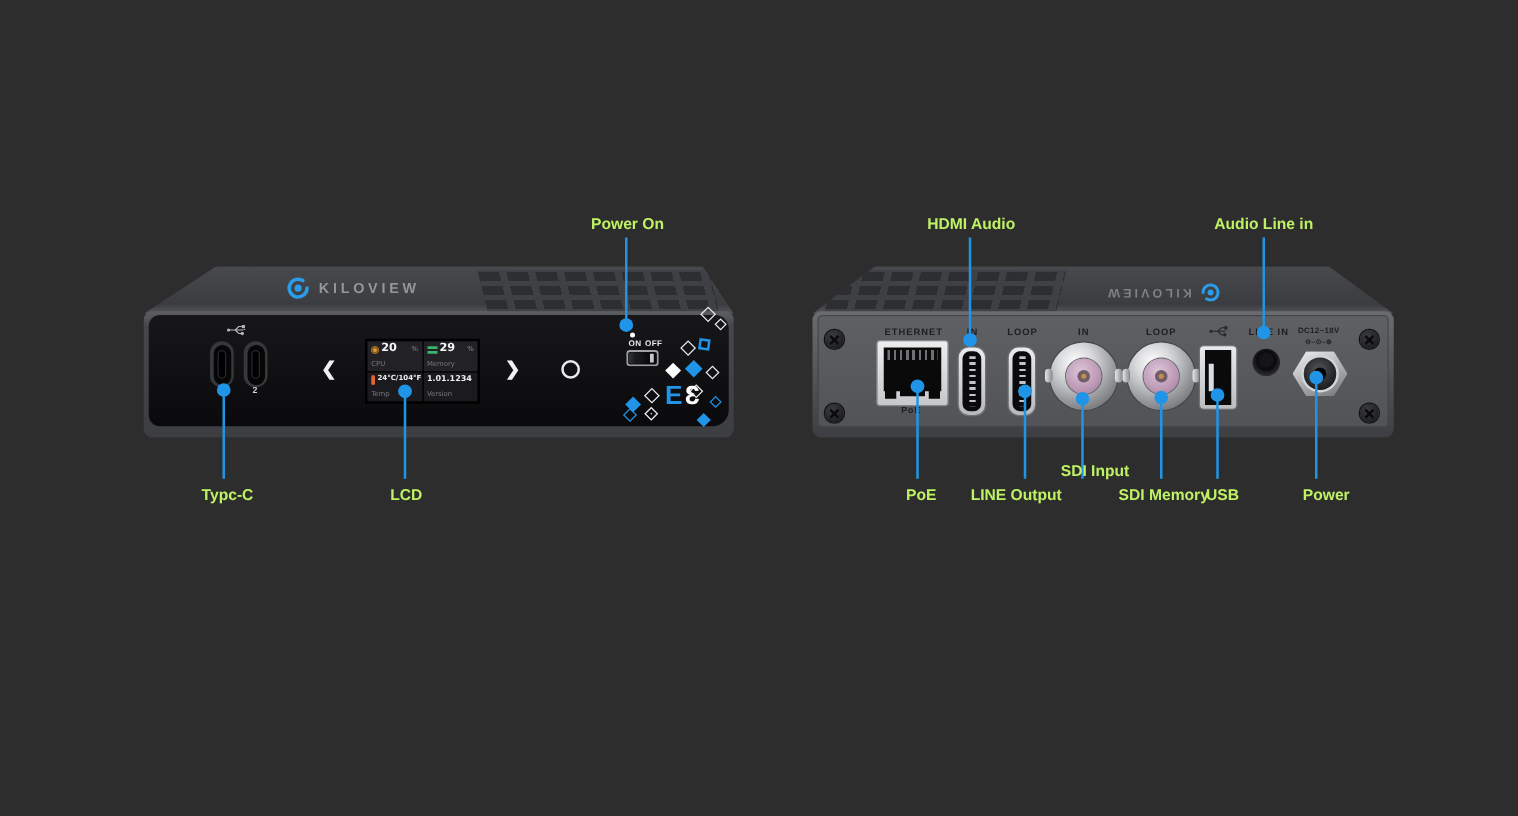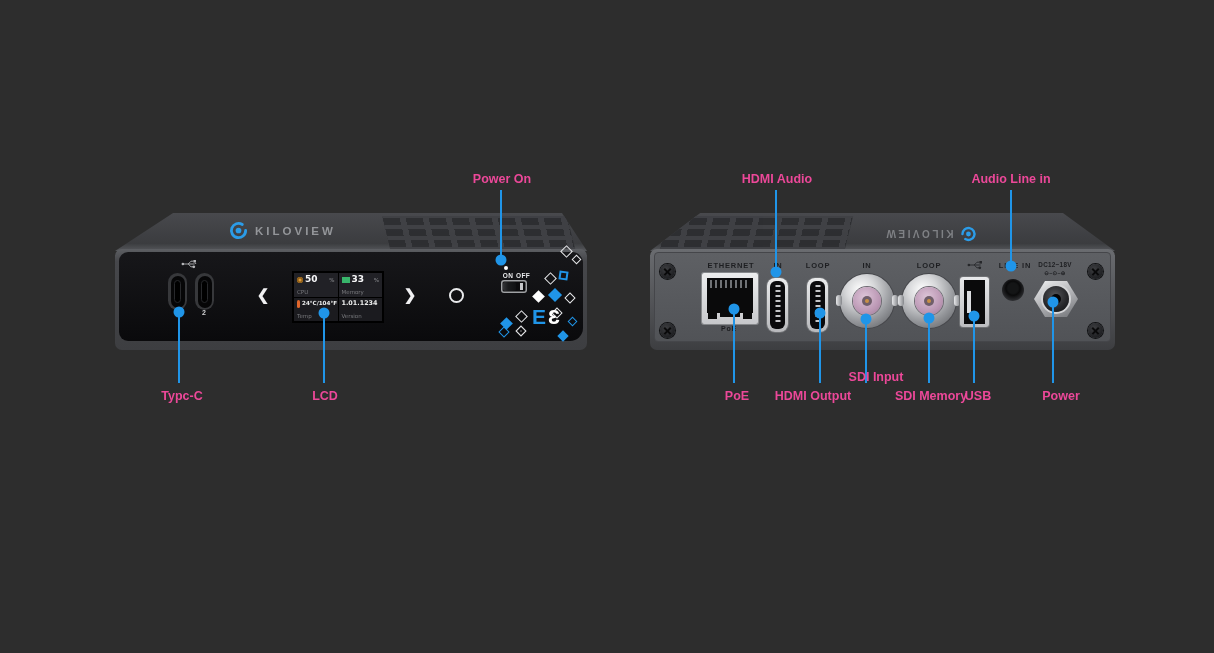--- a/index.html
+++ b/index.html
@@ -120,21 +120,21 @@
         background:radial-gradient(circle at 50% 42%,#141516 0 30%,#0a0a0b 42%,#2f3033 75%,#4b4d50 100%);}
 
   .dchex{position:absolute;left:379px;top:28px;width:44px;height:36px;
          clip-path:polygon(25% 0,75% 0,100% 50%,75% 100%,25% 100%,0 50%);
          background:linear-gradient(155deg,#f2f3f4,#b8b9bc 45%,#707276);}
   .dc-barrel{position:absolute;left:9px;top:5px;width:26px;height:26px;border-radius:50%;
              background:radial-gradient(circle at 45% 38%,#55565a,#26272a 58%,#0e0f11);box-shadow:0 0 0 2px #d4d5d7;}
   .dc-hole{position:absolute;left:8px;top:8px;width:10px;height:10px;border-radius:50%;background:#050506;}
 
   
-  .co-label{position:absolute;transform:translateX(-50%);color:#ec4899;font-size:12.5px;font-weight:600;white-space:nowrap;}
+  .co-label{position:absolute;transform:translateX(-50%);color:#bef264;font-size:12.5px;font-weight:600;white-space:nowrap;}
   .co-line{position:absolute;width:2px;background:#2095e8;}
   .co-dot{position:absolute;width:11px;height:11px;border-radius:50%;background:#2095e8;transform:translate(-50%,-50%);}
 </style>
 </head>
 <body>
 
 <div id="canvas">
 
   <div class="topface front-top">
     <div class="vents vents-front"></div>
@@ -170,29 +170,29 @@
       <span class="tc-num" style="left:85px;top:57px;">2</span>
 
       <span class="chev" style="left:144px;top:43px;">❮</span>
       <span class="chev" style="left:291px;top:43px;">❯</span>
       <div class="circle-btn" style="left:330px;top:36px;"></div>
 
       <div class="lcd">
         <div class="lcd-cell">
           <div class="lcdrow">
             <span class="ic-cpu"></span>
-            <span class="lcd-val">50</span>
+            <span class="lcd-val">20</span>
             <i class="lcd-unit">%</i>
           </div>
           <div class="lcd-lbl">CPU</div>
         </div>
         <div class="lcd-cell">
           <div class="lcdrow">
             <span class="ic-mem"></span>
-            <span class="lcd-val">33</span>
+            <span class="lcd-val">29</span>
             <i class="lcd-unit">%</i>
           </div>
           <div class="lcd-lbl">Memory</div>
         </div>
         <div class="lcd-cell bot">
           <div class="lcdrow">
             <span class="ic-temp"></span>
             <span class="lcd-val-sm">24°C/104°F</span>
           </div>
           <div class="lcd-lbl">Temp</div>
@@ -355,21 +355,21 @@
 
   <div>
     <div class="co-dot" style="left:734px;top:309px;"></div>
     <div class="co-line" style="left:733px;top:314px;height:69px;"></div>
     <span class="co-label" style="left:737px;top:389px;">PoE</span>
   </div>
 
   <div>
     <div class="co-dot" style="left:820px;top:313px;"></div>
     <div class="co-line" style="left:819px;top:318px;height:65px;"></div>
-    <span class="co-label" style="left:813px;top:389px;">HDMI Output</span>
+    <span class="co-label" style="left:813px;top:389px;">LINE Output</span>
   </div>
 
   <div>
     <div class="co-dot" style="left:866px;top:319px;"></div>
     <div class="co-line" style="left:865px;top:324px;height:59px;"></div>
     <span class="co-label" style="left:876px;top:370px;">SDI Input</span>
   </div>
 
   <div>
     <div class="co-dot" style="left:929px;top:318px;"></div>

